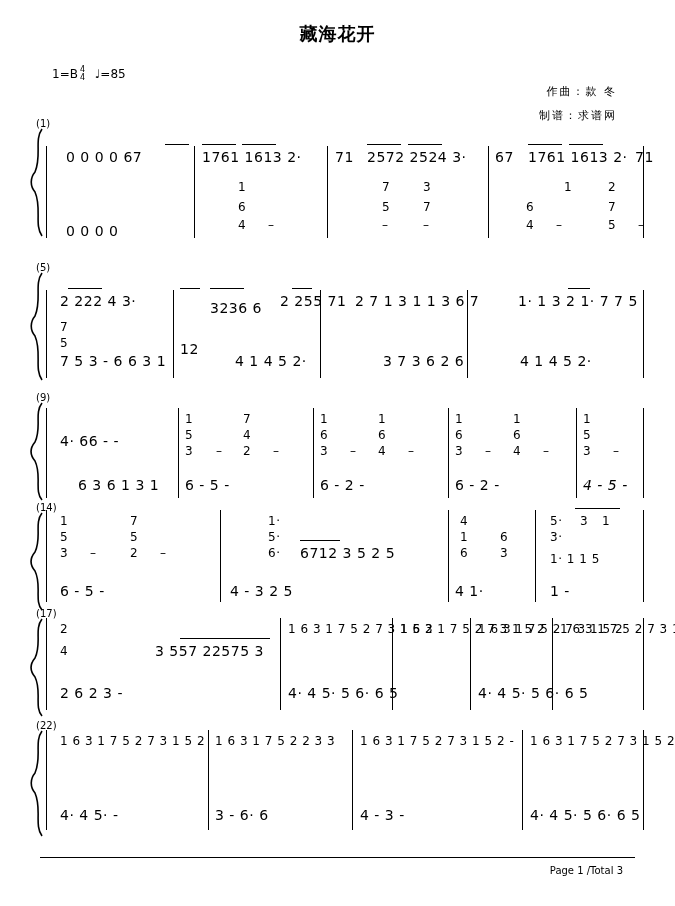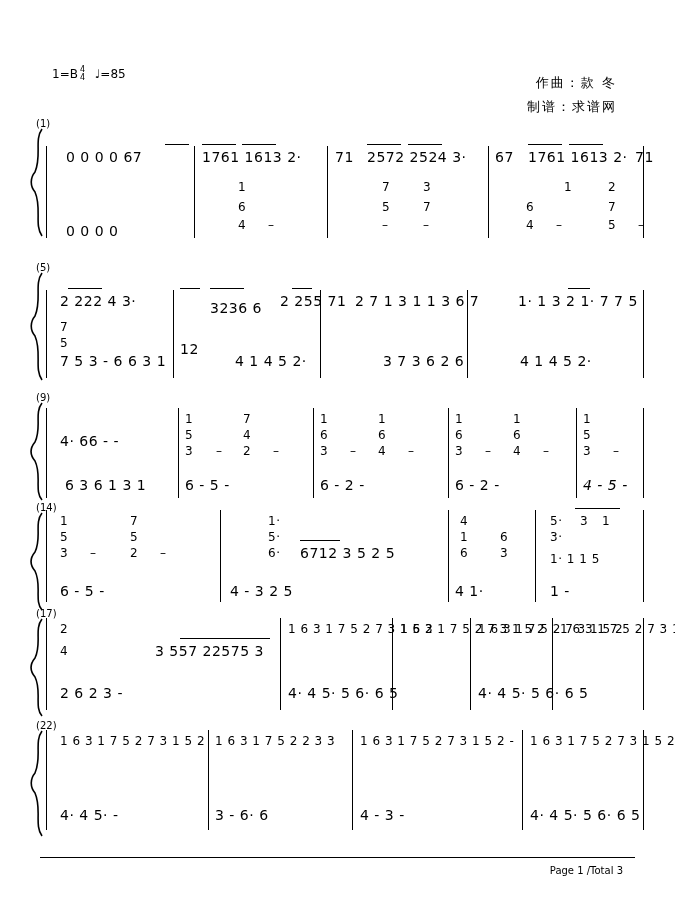--- a/index.html
+++ b/index.html
@@ -56,22 +56,23 @@
     vertical-align: middle;
     font-size: 8px;
     line-height: 8px;
     text-align: center;
     margin: 0 2px;
   }
   .credit {
     position: absolute;
     right: 58px;
     font-family: "DejaVu Sans", sans-serif;
-    font-size: 13px;
+    font-size: 11px;
     letter-spacing: 2px;
+    margin-top: 10px;
   }
   .credit.c1 { top: 74px; }
   .credit.c2 { top: 98px; }
 
   
   .system {
     position: absolute;
     left: 30px;
     width: 615px;
   }
@@ -136,20 +137,21 @@
     bottom: 48px;
     height: 1px;
     background: #000;
   }
 </style>
 </head>
 <body>
 
 <div class="page">
 
+  <div class="title">藏海花开</div>
 
   <div class="keysig">
     <span>1=B</span><span class="frac"><span>4</span><br><span>4</span></span>
     &nbsp;<span>♩</span><span>=85</span>
   </div>
 
   <div class="credit c1">
     <span>作曲：</span><span>款  冬</span>
   </div>
   <div class="credit c2">
@@ -271,21 +273,21 @@
     <div class="nt small" style="left:483px; top:10px;">1</div>
     <div class="nt small" style="left:483px; top:26px;">6</div>
     <div class="nt small" style="left:483px; top:42px;">4</div>
     <div class="nt small" style="left:513px; top:42px;">–</div>
 
     <div class="nt small" style="left:553px; top:10px;">1</div>
     <div class="nt small" style="left:553px; top:26px;">5</div>
     <div class="nt small" style="left:553px; top:42px;">3</div>
     <div class="nt small" style="left:583px; top:42px;">–</div>
 
-    <div class="nt" style="left:35px; top:76px;">6 3 6 1 3  1</div>
+    <div class="nt" style="left:48px; top:76px;">6 3 6 1 3  1</div>
     <div class="nt" style="left:155px; top:76px;">6  -  5  -</div>
     <div class="nt" style="left:290px; top:76px;">6  -  2  -</div>
     <div class="nt" style="left:425px; top:76px;">6  -  2  -</div>
     <div class="nt" style="left:553px; top:76px;font-style:italic;">4  -  5  -</div>
 
     <div class="barline" style="left:16px; top:6px; height:90px;"></div>
     <div class="barline" style="left:148px; top:6px; height:90px;"></div>
     <div class="barline" style="left:283px; top:6px; height:90px;"></div>
     <div class="barline" style="left:418px; top:6px; height:90px;"></div>
     <div class="barline" style="left:546px; top:6px; height:90px;"></div>

